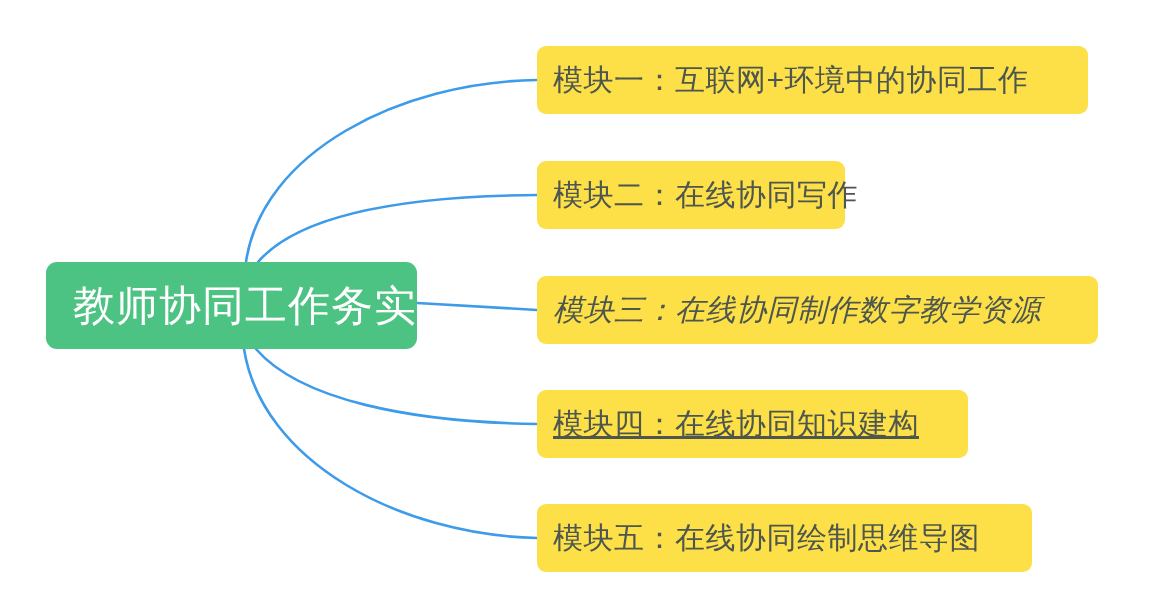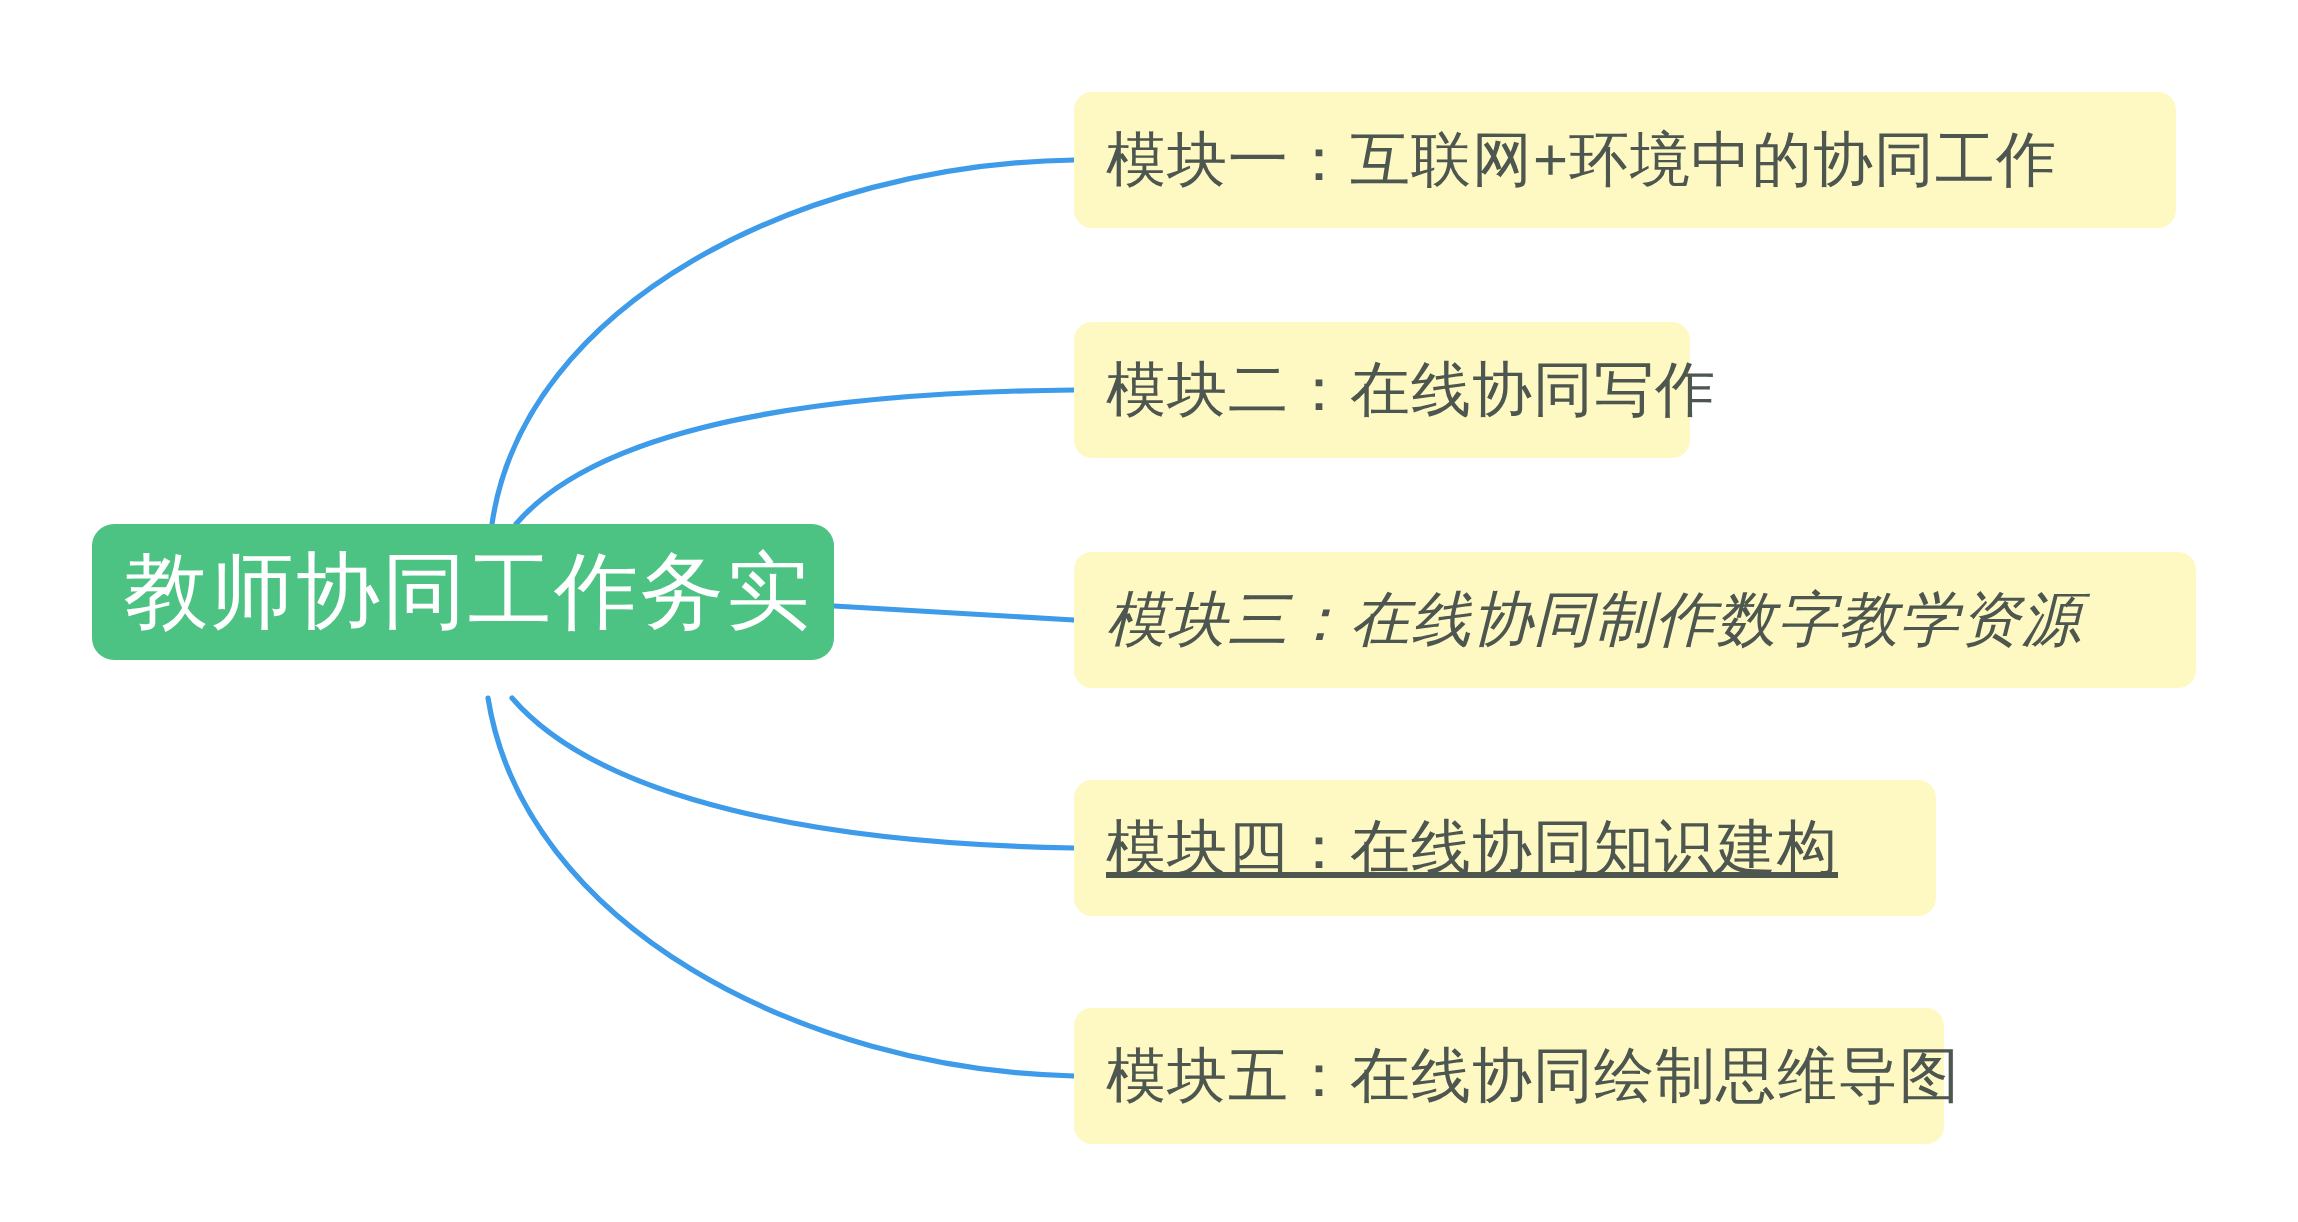--- a/index.html
+++ b/index.html
@@ -33,39 +33,40 @@
     align-items: center;
     border-radius: 9px;
     white-space: nowrap;
   }
   .node-root {
     background: #4CC283;
     color: #ffffff;
     left: 46px;
     top: 262px;
     width: 371px;
-    height: 68px;
+    height: 87px;
     padding-left: 16px;
     font-size: 42px;
     letter-spacing: 1px;
     border-radius: 11px;
+    justify-content: flex-end;
   }
   .node-branch {
-    background: #fef9c3;
+    background: #fde047;
     color: #4D564F;
     height: 68px;
     padding: 0 16px;
     font-size: 30px;
     letter-spacing: 0.5px;
   }
   .n1 { left: 537px; top: 46px;  width: 551px; }
   .n2 { left: 537px; top: 161px; width: 308px; }
   .n3 { left: 537px; top: 276px; width: 561px; font-style: italic; }
   .n4 { left: 537px; top: 390px; width: 431px; text-decoration: underline; }
-  .n5 { left: 537px; top: 504px; width: 435px; font-family: Liberation Serif, serif; }
+  .n5 { left: 537px; top: 504px; width: 495px; font-family: Liberation Serif, serif; }
 </style>
 </head>
 <body>
 
 <div id="canvas">
 
   <svg id="connectors" viewBox="0 0 1149 611" xmlns="http://www.w3.org/2000/svg">
     <g fill="none" stroke="#3D9BE9" stroke-width="2.6" stroke-linecap="round">
       <path d="M 246 262 C 262 152 400 82 537 80"></path>
       <path d="M 258 262 C 300 213 410 196 537 195"></path>

